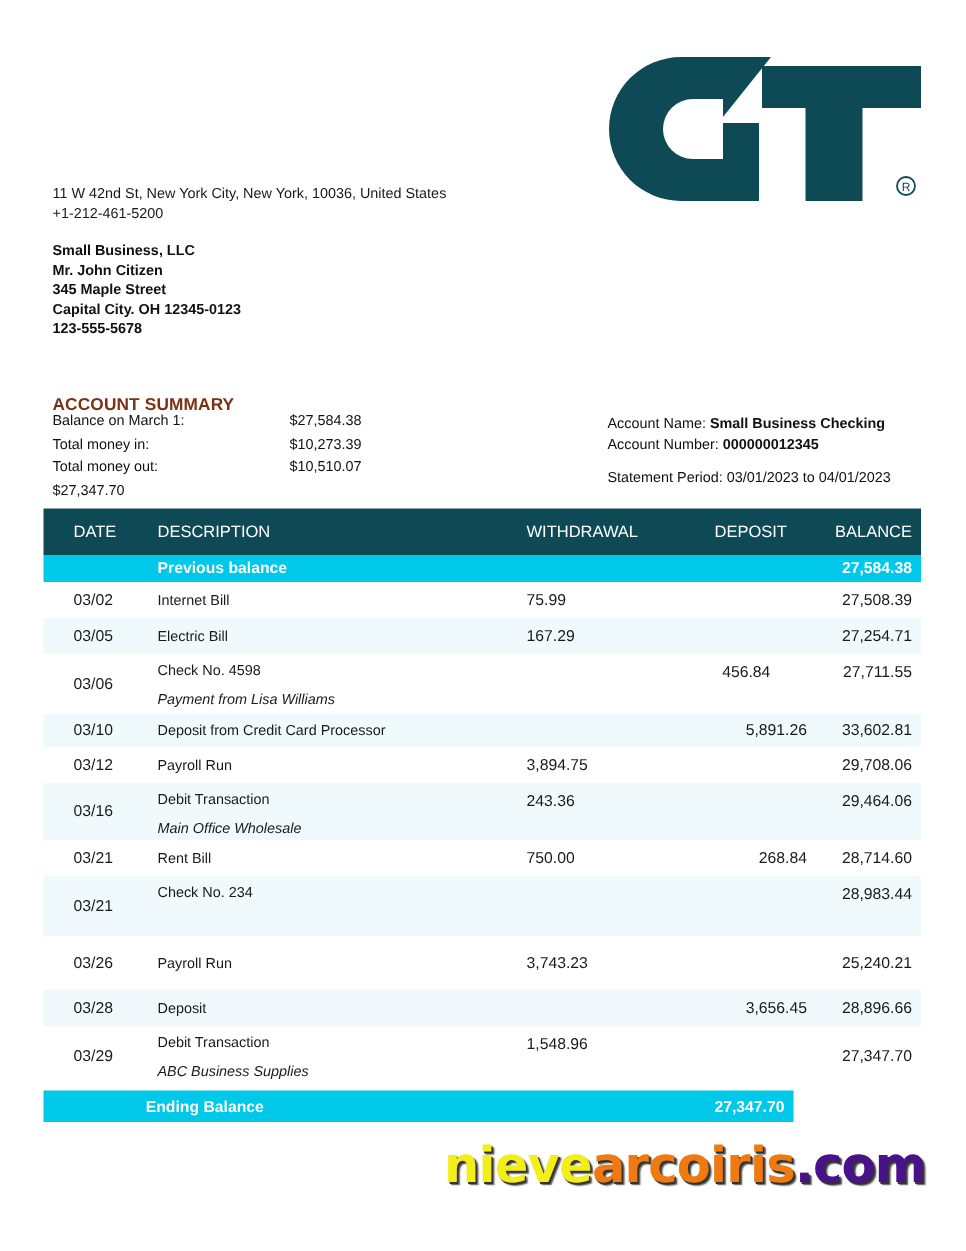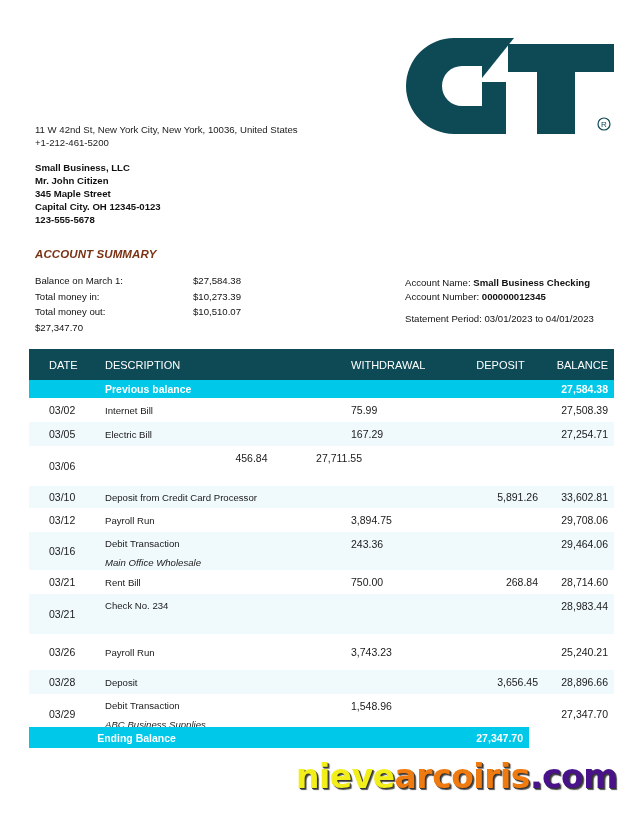--- a/index.html
+++ b/index.html
@@ -5,31 +5,31 @@
   * { box-sizing: border-box; margin: 0; padding: 0; }
   html, body { width: 644px; height: 834px; background: #ffffff; overflow: hidden; }
   body { position: relative; font-family: "Liberation Sans", "DejaVu Sans", sans-serif; color: #111; }
 
   .logo { position: absolute; left: 404px; top: 36px; width: 214px; height: 100px; }
   .logo svg { display: block; }
 
   .bank-address { position: absolute; left: 35px; top: 123px; font-size: 9.6px; line-height: 13px; color: #1a1a1a; }
   .customer { position: absolute; left: 35px; top: 161px; font-size: 9.6px; line-height: 13px; font-weight: bold; color: #111; }
 
-  .summary-title { position: absolute; left: 35px; top: 248px; font-size: 11.5px; font-weight: bold; color: #7a3214; letter-spacing: 0.1px; font-style: italic; }
+  .summary-title { position: absolute; left: 35px; top: 264px; font-size: 11.5px; font-weight: bold; color: #7a3214; letter-spacing: 0.1px; }
   .summary { position: absolute; left: 35px; top: 273px; font-size: 9.6px; line-height: 15.5px; }
   .summary .row { display: flex; }
   .summary .lbl { width: 158px; }
   .summary .val { }
 
   .acct { position: absolute; left: 405px; top: 276px; font-size: 9.6px; line-height: 14px; }
   .acct b { font-weight: bold; }
   .acct .period { margin-top: 8px; }
 
-  .table { position: absolute; left: 29px; top: 349px; width: 585px; }
+  .table { position: absolute; left: 29px; top: 339px; width: 585px; }
   .thead { height: 31px; background: #0e4a55; color: #ffffff; display: flex; align-items: center; font-size: 11px; }
   .c-date { width: 70px; padding-left: 20px; }
   .c-desc { width: 246px; padding-left: 6px; }
   .c-wd { width: 112px; padding-left: 6px; }
   .c-dep { width: 87px; text-align: center; padding-right: 6px; }
   .c-bal { width: 70px; text-align: right; padding-right: 6px; }
   .thead .c-dep { text-align: center; padding-right: 0; }
 
   .band { height: 18px; background: #00c8e8; color: #ffffff; display: flex; align-items: center; font-size: 10.5px; font-weight: bold; }
 
@@ -145,20 +145,24 @@
   <div class="row-t single light" style="height:24px">
     <div class="c-date">03/05</div>
     <div class="c-desc">Electric Bill</div>
     <div class="c-wd">167.29</div>
     <div class="c-dep"></div>
     <div class="c-bal">27,254.71</div>
   </div>
 
   <div class="row-t double" style="height:40px">
     <div class="c-date">03/06</div>
+    <div class="c-desc">
+      <div>Check No. 4598</div>
+      <div class="sub">Payment from Lisa Williams</div>
+    </div>
     <div class="c-wd"></div>
     <div class="c-dep">456.84</div>
     <div class="c-bal">27,711.55</div>
   </div>
 
   <div class="row-t single light" style="height:22px">
     <div class="c-date">03/10</div>
     <div class="c-desc">Deposit from Credit Card Processor</div>
     <div class="c-wd"></div>
     <div class="c-dep">5,891.26</div>

